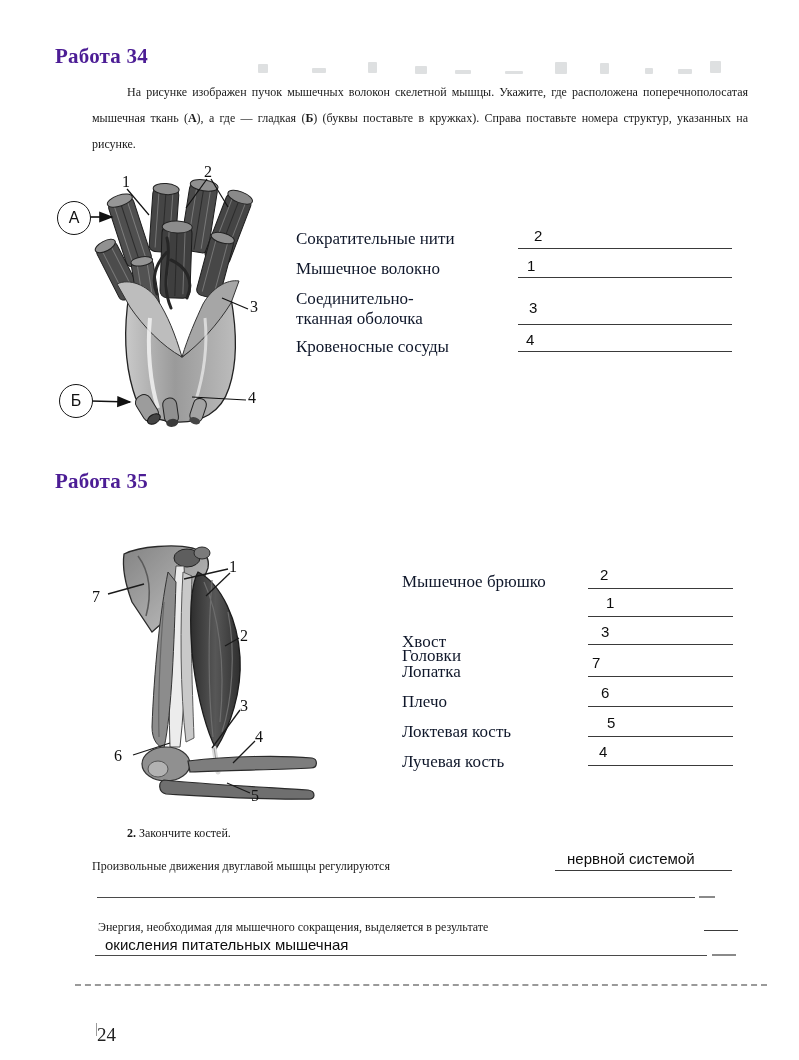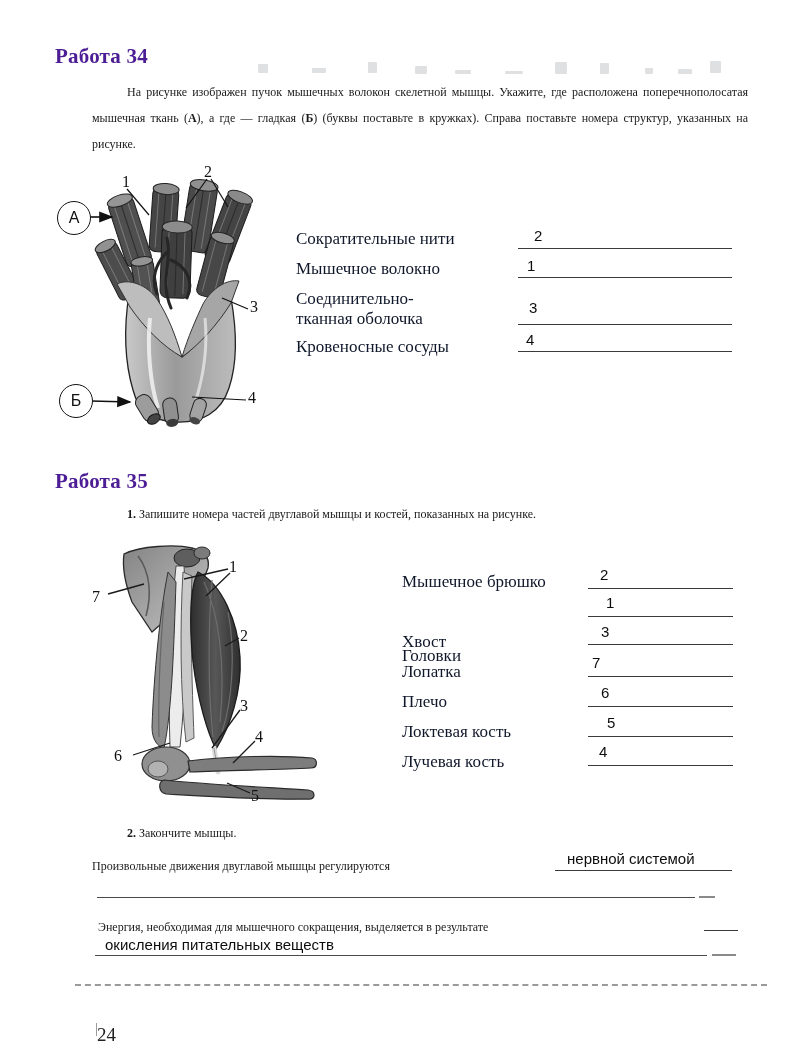--- a/index.html
+++ b/index.html
@@ -163,21 +163,20 @@
   <div class="abs lbl" style="left:296px;top:289px;">Соединительно-</div>
   <div class="abs lbl" style="left:296px;top:309px;">тканная оболочка</div>
   <div class="abs ansline" style="left:518px;top:324px;width:214px;"></div>
   <div class="abs hand" style="left:529px;top:299px;">3</div>
 
   <div class="abs lbl" style="left:296px;top:337px;">Кровеносные сосуды</div>
   <div class="abs ansline" style="left:518px;top:351px;width:214px;"></div>
   <div class="abs hand" style="left:526px;top:331px;">4</div>
 
   <div class="abs h1" style="left:55px;top:469px;">Работа 35</div>
-  <div class="abs para" style="left:127px;top:501px;width:625px;"><span class="b">1.</span><span> Запишите номера частей двуглавой мышцы и костей, показанных на рисунке.</span></div>
 
   <svg class="abs" style="left:80px;top:542px;" width="245" height="275" viewBox="0 0 245 275">
     <defs>
       <linearGradient id="g2m" x1="0" y1="0" x2="1" y2="0">
         <stop offset="0" stop-color="#2e2e2e"></stop>
           <stop offset="0.5" stop-color="#575757"></stop>
           <stop offset="1" stop-color="#2f2f2f"></stop>
       </linearGradient>
       <linearGradient id="g2b" x1="0" y1="0" x2="1" y2="1">
         <stop offset="0" stop-color="#848484"></stop>
@@ -249,32 +248,32 @@
   <div class="abs hand" style="left:601px;top:684px;">6</div>
 
   <div class="abs lbl" style="left:402px;top:722px;">Локтевая кость</div>
   <div class="abs ansline" style="left:588px;top:736px;width:145px;"></div>
   <div class="abs hand" style="left:607px;top:714px;">5</div>
 
   <div class="abs lbl" style="left:402px;top:752px;">Лучевая кость</div>
   <div class="abs ansline" style="left:588px;top:765px;width:145px;"></div>
   <div class="abs hand" style="left:599px;top:743px;">4</div>
 
-  <div class="abs para" style="left:127px;top:820px;"><span class="b">2.</span><span> Закончите мышцы.</span></div>
+  <div class="abs para" style="left:127px;top:820px;"><span class="b">2.</span><span> Закончите костей.</span></div>
 
   <div class="abs para" style="left:92px;top:853px;white-space:nowrap;">Произвольные движения двуглавой мышцы регулируются</div>
   <div class="abs ansline" style="left:555px;top:870px;width:177px;"></div>
   <div class="abs hand" style="left:567px;top:850px;">нервной системой</div>
 
   <div class="abs longline" style="left:97px;top:897px;width:598px;"></div>
   <div class="abs dash" style="left:699px;top:896px;width:16px;"></div>
 
   <div class="abs para" style="left:98px;top:914px;white-space:nowrap;">Энергия, необходимая для мышечного сокращения, выделяется в результате</div>
   <div class="abs ansline" style="left:704px;top:930px;width:34px;"></div>
-  <div class="abs hand" style="left:105px;top:936px;">окисления питательных веществ</div>
+  <div class="abs hand" style="left:105px;top:936px;">окисления питательных мышечная</div>
   <div class="abs longline" style="left:95px;top:955px;width:612px;"></div>
   <div class="abs dash" style="left:712px;top:954px;width:24px;"></div>
 
   <div class="abs dashedline" style="left:75px;top:984px;width:692px;"></div>
 
   <div class="abs pagenum" style="left:97px;top:1000px;margin-top:24px;">24</div>
   <div class="abs" style="left:96px;top:1023px;width:1px;height:13px;background:#9b9b9b;"></div>
 
 </div>
 

